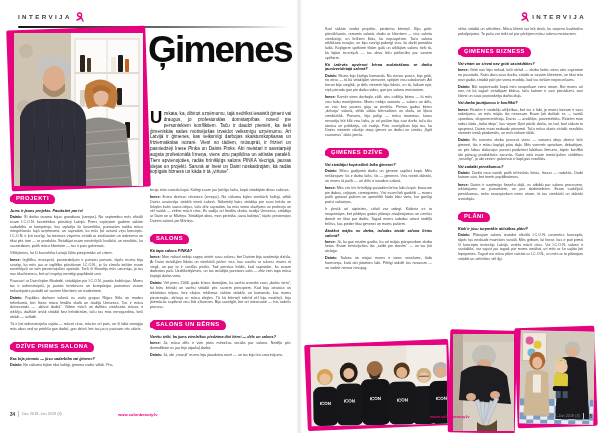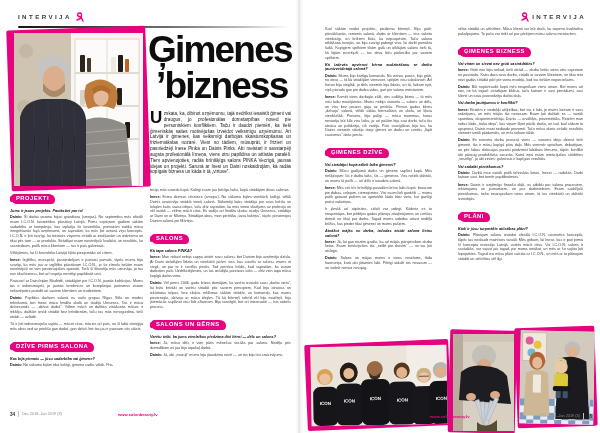--- a/index.html
+++ b/index.html
@@ -156,21 +156,20 @@
             <path d="M34 68 Q 36 110 34 150"></path>
             <path d="M48 68 Q 50 110 48 150"></path>
             <path d="M60 74 Q 62 112 60 150"></path>
         </g>
       </g>
     </svg>
   </div>
 
   <div class="abs" id="title">
     <div class="title-line">Ģimenes</div>
-    <div class="title-line l2">’bizness</div>
   </div>
 
   <div class="abs" id="intro">
     <span class="dropcap">U</span><span>zskata, ka, dibinot uzņēmumu, tajā nedrīkst iesaistīt ģimeni vai draugus, jo profesionālas domstarpības noved pie personiskiem konfliktiem. Taču ir daudzi piemēri, ka tieši ģimeniskās saites motivējušas izveidot veiksmīgu uzņēmumu. Arī Latvijā ir ģimenes, kas veiksmīgi darbojas skaistumkopšanas un friziermākslas nozarē. Vieni no tādiem, mūsuprāt, ir frizieri un pasniedzēji Inese Pinka un Dainis Pinks. Abi meistari ir savstarpēji augsta profesionālā līmeņa, viens otru papildina un attīstās paralēli. Tiem apvienojoties, radās brīnišķīgs salons PINKA Vecrīgā, jaunas idejas un projekti. Sarunā ar Inesi un Daini noskaidrojām, kā radās kopīgais bizness un kāda ir tā „virtuve”.</span>
   </div>
 
   <div class="col" id="col-l1"><div class="badge">PROJEKTI</div><p class="q">Jums ir jauns projekts. Pastāstiet par to!</p><p class="para"><b class="speaker">Dainis: </b>Šī darba sezona bijusi grandioza (smejas). No septembra mēs oficiāli esam I.C.O.N. kosmētikas pārstāvji Latvijā. Pirms septiņiem gadiem sākām sadarbību ar kompāniju, kas izplatīja šo kosmētiku, pamazām notika mūsu integrēšanās šajā uzņēmumā, un sapratām, ka mūs ļoti uzrunā viņu koncepts. I.C.O.N. ir ļoti svarīgi, lai meistars vispirms strādā ar zināšanām un iedvesmu un tikai pēc tam — ar produktu. Strādājot esam novērtējuši kvalitāti, un rezultāts, ko sasniedzam, patīk mūsu klientiem — tas ir pats galvenais.</p><p class="para">Vēlējāmies, lai šī kosmētika Latvijā kļūtu pieejamāka arī citiem.</p><p class="para"><b class="speaker">Inese: </b>Izglītība, manuprāt, pasniedzējam ir pamatu pamats, tāpēc mums bija svarīgi, ka mēs jau ar izglītību pārstāvam I.C.O.N., jo šo zīmolu tiešām esam novērtējuši un tam pievienojušies apzināti. Tieši šī filozofija mūs uzrunāja, jo tas nav tikai bizness, bet arī iespēja nemitīgi papildināt sevi.</p><p class="para">Pavasarī ar Daini bijām Madridē, strādājām pie I.C.O.N. jaunās kolekcijas. Mums tas ir iedvesmojoši, jo jaunās tendences un kompānijas jaunumus varam nekavējoties parādīt arī saviem klientiem un studentiem.</p><p class="para"><b class="speaker">Dainis: </b>Papildus darbam salonā es vadu grupas Rīgas Stila un modes tehnikumā, bet Inese māca Imidža skolā un studijā Unisenss. Tas ir mūsu dzīvesveids — „dzīvot darbā”. Vēlme mācīt un dalīties zināšanās mūsos ir iekšēja, dažkārt iznāk strādāt bez brīvdienām, taču tas mūs nenogurdina, tieši otrādi — uzlādē.</p><p class="para">Tā ir ļoti iedvesmojoša sajūta — mācot citus, mācies arī pats, un šī labā sinerģija mūs abus ved uz priekšu gan darbā, gan dzīvē, bet tas jau ir pavisam cits stāsts.</p><div class="badge">DZĪVE PIRMS SALONA</div><p class="q">Kas bija pirmais — jūsu sadarbība vai ģimene?</p><p class="para"><b class="speaker">Dainis: </b>No sākuma bijām tikai kolēģi, ģimene radās vēlāk. Pro-</p></div>
   <div class="col" id="col-l2"><p class="para">fesija mūs saveda kopā. Kolēģi esam jau ļoti ilgu laiku, kopā strādājām divos salonos.</p><p class="para"><b class="speaker">Inese: </b>Esmu dzimusi cēsniece (smejas). No sākuma bijām vienkārši kolēģi, vēlāk Dainis uzaicināja strādāt vienā salonā. Sākotnēji katrs strādāja pie sava krēsla un lolojām katrs savas idejas, taču drīz sapratām, ka mūs vieno skatījums uz profesiju un vēl vairāk — vēlme mācīt citus. Es vadīju arī Imidža skolas studiju Unisenss, strādāju ar Daini un ar Mārtiņu. Strādājot abos, man pietrūka „sava kaktiņa”, tāpēc pievienojos Dainim salonā pie Mārtiņa.</p><div class="badge">SALONS</div><p class="q">Kā tapa salons PINKA?</p><p class="para"><b class="speaker">Inese: </b>Man nekad nebija sapņa atvērt savu salonu, bet Dainim bija uzņēmēja dzīsla. Ar Daini strādājām līdzās un vienkārši jutām: viss, kas saistīts ar salonu, mums rit viegli, un par to ir sevišķs prieks. Tad pienāca brīdis, kad sapratām, ka varam darboties paši. Uzdrīkstējāmies, un tas izrādījās pareizais solis — drīz vien tapa mūsu kopīgā darba vieta.</p><p class="para"><b class="speaker">Dainis: </b>Vēl pirms 2006. gada krīzes domājām, ka varētu izveidot savu „darba vietu”, lai būtu brīvāki un varētu strādāt pēc saviem principiem. Kad bija atrastas un iekārtotas telpas, bez skaļas reklāmas sākām strādāt, un komanda, kas mums pievienojās, dzīvoja ar mūsu idejām. Tā kā bērniņš tobrīd vēl bija mazītiņš, bija jāiemācās saplānot visu līdz sīkumam. Bija sarežģīti, bet arī interesanti — īsts radošs process.</p><div class="badge">SALONS UN BĒRNS</div><p class="q">Varētu teikt, ka jums vienlaikus piedzima divi bērni — dēls un salons?</p><p class="para"><b class="speaker">Inese: </b>Jā, mūsu dēls ir vien pāris mēnešus vecāks par salonu. Nedēļu pēc dzemdībām es jau biju atpakaļ darbā.</p><p class="para"><b class="speaker">Dainis: </b>Jā, abi „mazuļi” mums bija jāaudzina reizē — un tas bija īsts izaicinājums.</p></div>
   <div class="col" id="col-r1"><p class="para">Kad sākām veidot projektu, piedzima bērniņš. Bija grūti: pārvākšanās, remonts salonā, darbs ar klientiem — viss sakrita vienlaicīgi, un brīžiem likās, ka nepaspēsim. Taču salona atklāšana tuvojās, un bija svarīgi pabeigt visu, lai darbi pienāktu laikā. Kopīgiem spēkiem tikām galā un atklājām salonu tieši tā, kā bijām iecerējuši — tas deva lielu pārliecību par saviem spēkiem.</p><p class="q">Kā izdevās apvienot bērna audzināšanu ar darbu jaunizveidotajā salonā?</p><p class="para"><b class="speaker">Dainis: </b>Mums bija kārtīga komanda. No vienas puses, bija grūti, no otras — tā kā strādājām vienuviet, spējām visu sabalansēt. Arī Inesei bija vieglāk, jo dēls vienmēr bija līdzās, un tā, laikam ejot, viņš pierada gan pie darba vides, gan pie salona meistariem.</p><p class="para"><b class="speaker">Inese: </b>Kamēr viens darbojās zālē, otrs auklēja bērnu — tā mēs visu laiku mainījāmies. Mums nebija variantu — salons un dēls, un viss bez pauzes gāja uz priekšu. Pirmos gadus bērns „dzīvoja” salonā, vēlāk sākās bērnudārzs un skola, un kļuva vienkāršāk. Protams, bija palīgi — mūsu mammas, kuras nevarēja būt klāt visu laiku, jo arī pašām bija savi darbi, taču tās atnāca un palīdzēja, cik varēja. Pats svarīgākais bija tas, ka Dainis vienmēr stāvēja starp ģimeni un darbu un centās „lāpīt caurumus” abās jomās.</p><div class="badge">ĢIMENES DZĪVE</div><p class="q">Vai strādājot kopā atliek laika ģimenei?</p><p class="para"><b class="speaker">Dainis: </b>Mūsu gadījumā darbs un ģimene saplūst kopā. Mēs nešķirojam: šis ir darba laiks, šis — ģimenes. Viss notiek dabiski, un mums tā patīk — arī dēls ir izaudzis salonā.</p><p class="para"><b class="speaker">Inese: </b>Mēs visi trīs brīnišķīgi pavadām brīvo laiku kopā: braucam pie dabas, ceļojam, ciemojamies. Visi esam lieli gardēži — mums patīk gatavot pašiem un apmeklēt kādu labu vietu, kur garšīgi paēst vakariņas.</p><p class="para">Ir jāmāk arī atpūsties, citādi var izdegt. Kādreiz es to neapzinājos, bet pēdējos gados plānoju atvaļinājumus un cenšos domāt ne tikai par darbu. Tagad mums izdodas atrast nedēļā brīžus, kas pieder tikai ģimenei un mums pašiem.</p><p class="q">Atnākot mājās no darba, izdodas atstāt salona lietas salonā?</p><p class="para"><b class="speaker">Inese: </b>Jā, lai gan reizēm gadās, ka arī mājās pārspriežam darba lietas. Esam iemācījušies tās „nolikt pie durvīm” — un tas ļoti atslogo.</p><p class="para"><b class="speaker">Dainis: </b>Salons un mājas mums ir viens veselums, tāda harmonija, kurā abi jūtamies labi. Pilnīgi atdalīt tos nevaram — un varbūt nemaz nevajag.</p></div>
   <div class="col" id="col-r2"><p class="para">vēlas strādāt un attīstīties. Mūsu klienti var būt droši, ka saņems kvalitatīvu pakalpojumu. To pašu var teikt arī par pārējiem mūsu salona meistariem.</p><div class="badge">ĢIMENES BIZNESS</div><p class="q">Vai vīram un sievai nav grūti sastrādāties?</p><p class="para"><b class="speaker">Inese: </b>Grūti nav bijis nekad, tieši otrādi — darba lietās viens otru saprotam no pusvārda. Katrs dara savu darbu, strādā ar saviem klientiem, un tikai retu reizi gadās strādāt pārī pie viena modeļa, kad tas tiešām nepieciešams.</p><p class="para"><b class="speaker">Dainis: </b>Būt nepārtraukti kopā mēs neapnīkam viens otram. Bet mums arī nav, ne kā tagad: strādājam blakus, taču katram ir savi pienākumi, savi klienti un sava pasniedzēja darba daļa.</p><p class="q">Vai darba jautājumos ir konflikti?</p><p class="para"><b class="speaker">Inese: </b>Reizēm ir viedokļu atšķirības, bet tas ir labi, jo mums katram ir savs redzējums, un mēs mājās tās nenesam. Esam ļoti dažādi: es — vairāk spontāna, eksperimentētāja, Dainis — analītiķis, piezemētāks. Reizēm man rodas kāda „traka ideja”, kas viņam šķiet pārāk droša, un tad, kad sākam to apspriest, Dainis mani nedaudz piezemē. Taču mūsu duets strādā: rezultāts vienmēr iznāk pārdomāts, un mēs tiekam tālāk.</p><p class="para"><b class="speaker">Dainis: </b>Es neesmu darba procesā viens — vairums ideju dzimst tieši ģimenē, tās ir mūsu kopīgā pūra daļa. Mēs vienmēr spriežam, debatējam, un pēc labas diskusijas parasti piedzimst labākais lēmums, tāpēc konflikti ātri pāraug produktīvās sarunās. Katrā ziņā esam iemācījušies strīdēties „veselīgi”, jo abi zinām: galvenais ir kopīgais rezultāts.</p><p class="q">Vai sadalāt pienākumus?</p><p class="para"><b class="speaker">Dainis: </b>Darbā man vairāk patīk tehniskās lietas, Inesei — radošās. Darbi katram savi, bet tomēr papildināmies.</p><p class="para"><b class="speaker">Inese: </b>Dainis ir uzņēmīgs finanšu daļā, es atbildu par salona procesiem, iekārtojumu un jaunumiem, un par darbiniekiem. Esam sadalījuši pienākumus, neko neuzspiežam viens otram, tā tas vienkārši un dabiski izveidojās.</p><div class="badge">PLĀNI</div><p class="q">Kādi ir jūsu turpmākie attīstības plāni?</p><p class="para"><b class="speaker">Dainis: </b>Plānojam salonu izveidot oficiālā I.C.O.N. cosmetics konceptā, tāpēc tas nedaudz mainīsies vizuāli. Mēs gribam, lai Inese, kas ir pati pirmā šī koncepta ieviesēja Latvijā, varētu mācīt citus. Vai I.C.O.N. salons ir savādāks, var sajust jau tagad, pie mums ienākot, un mēs ar šo sajūtu ļoti lepojamies. Tagad visi mūsu plāni saistās ar I.C.O.N., un mēs ar to plānojam strādāt un attīstīties vēl ilgi.</p></div>

